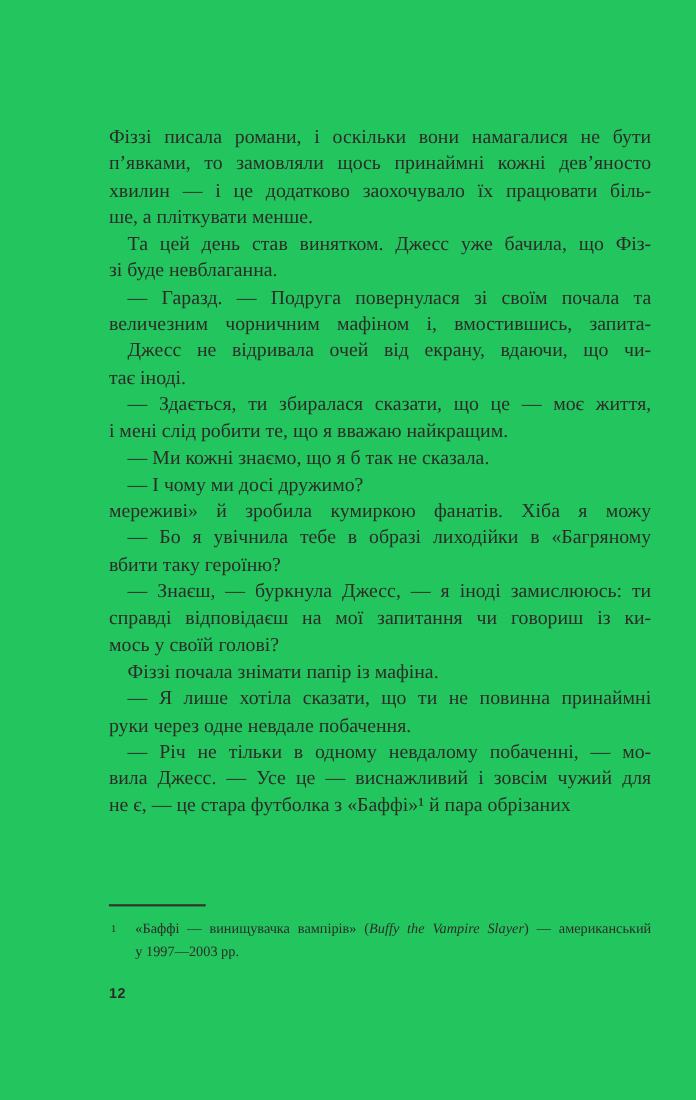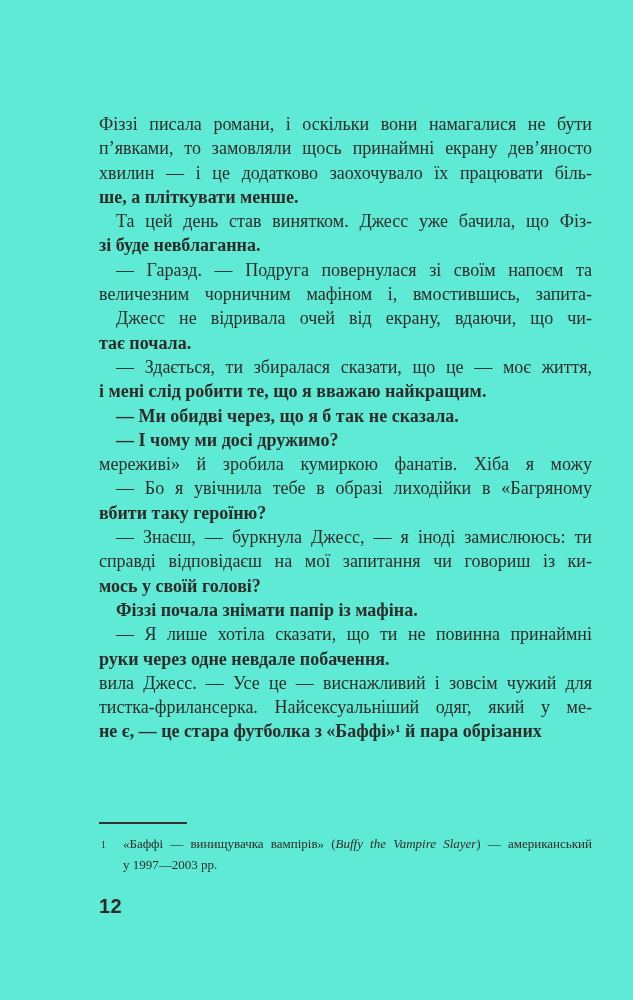--- a/index.html
+++ b/index.html
@@ -1,37 +1,37 @@
 <!DOCTYPE html>
 <html><head>
 <meta charset="utf-8">
 <style>
   html, body { margin: 0; padding: 0; }
   .page {
     position: relative;
     width: 633px;
     height: 1000px;
-    background: #5eead4;
+    background: #22c55e;
     font-family: "Liberation Serif", serif;
     color: #2e2c29;
     overflow: hidden;
   }
   .body-text {
     position: absolute;
     left: 99px;
     top: 112px;
     width: 493px;
     font-size: 18px;
     line-height: 24.3px;
   }
   .line {
     text-align: justify;
     text-align-last: justify;
   }
-  .line.last { text-align-last: left; font-weight: bold; }
+  .line.last { text-align-last: left; }
   .line.first-indent { text-indent: 17px; }
   .footnote-area {
     position: absolute;
     left: 99px;
     top: 822px;
     width: 493px;
   }
   .footnote-rule {
     width: 88px;
     height: 1.5px;
@@ -54,56 +54,56 @@
     text-align: justify;
     text-align-last: justify;
   }
   .fn-line.last { text-align-last: left; }
   .fn-line .it { font-style: italic; }
   .page-number {
     position: absolute;
     left: 99px;
     top: 895px;
     font-family: "Liberation Sans", sans-serif;
-    font-size: 20px;
+    font-size: 13px;
     font-weight: 600;
     color: #2b2a28;
     letter-spacing: 0.5px;
   }
 </style>
 </head>
 <body>
 
 <div class="page">
   <div class="body-text">
       <div class="line">Фіззі писала романи, і оскільки вони намагалися не бути</div>
-      <div class="line">п’явками, то замовляли щось принаймні екрану дев’яносто</div>
+      <div class="line">п’явками, то замовляли щось принаймні кожні дев’яносто</div>
       <div class="line">хвилин — і це додатково заохочувало їх працювати біль-</div>
       <div class="line last">ше, а пліткувати менше.</div>
       <div class="line first-indent">Та цей день став винятком. Джесс уже бачила, що Фіз-</div>
       <div class="line last">зі буде невблаганна.</div>
-      <div class="line first-indent">— Гаразд. — Подруга повернулася зі своїм напоєм та</div>
+      <div class="line first-indent">— Гаразд. — Подруга повернулася зі своїм почала та</div>
       <div class="line">величезним чорничним мафіном і, вмостившись, запита-</div>
       <div class="line first-indent">Джесс не відривала очей від екрану, вдаючи, що чи-</div>
-      <div class="line last">тає почала.</div>
+      <div class="line last">тає іноді.</div>
       <div class="line first-indent">— Здається, ти збиралася сказати, що це — моє життя,</div>
       <div class="line last">і мені слід робити те, що я вважаю найкращим.</div>
-      <div class="line last first-indent">— Ми обидві через, що я б так не сказала.</div>
+      <div class="line last first-indent">— Ми кожні знаємо, що я б так не сказала.</div>
       <div class="line last first-indent">— І чому ми досі дружимо?</div>
       <div class="line">мереживі» й зробила кумиркою фанатів. Хіба я можу</div>
       <div class="line first-indent">— Бо я увічнила тебе в образі лиходійки в «Багряному</div>
       <div class="line last">вбити таку героїню?</div>
       <div class="line first-indent">— Знаєш, — буркнула Джесс, — я іноді замислююсь: ти</div>
       <div class="line">справді відповідаєш на мої запитання чи говориш із ки-</div>
       <div class="line last">мось у своїй голові?</div>
       <div class="line last first-indent">Фіззі почала знімати папір із мафіна.</div>
       <div class="line first-indent">— Я лише хотіла сказати, що ти не повинна принаймні</div>
       <div class="line last">руки через одне невдале побачення.</div>
+      <div class="line first-indent">— Річ не тільки в одному невдалому побаченні, — мо-</div>
       <div class="line">вила Джесс. — Усе це — виснажливий і зовсім чужий для</div>
-      <div class="line">тистка-фрилансерка. Найсексуальніший одяг, який у ме-</div>
       <div class="line last">не є, — це стара футболка з «Баффі»¹ й пара обрізаних</div>
     </div>
 
   <div class="footnote-area">
     <div class="footnote-rule"></div>
     <div class="footnote">
       <span class="fn-marker">1</span>
       <div class="fn-lines">
           <div class="fn-line"><span>«Баффі — винищувачка вампірів» (</span><span class="it">Buffy the Vampire Slayer</span><span>) — американський</span></div>
           <div class="fn-line last"><span>у 1997—2003 рр.</span></div>

